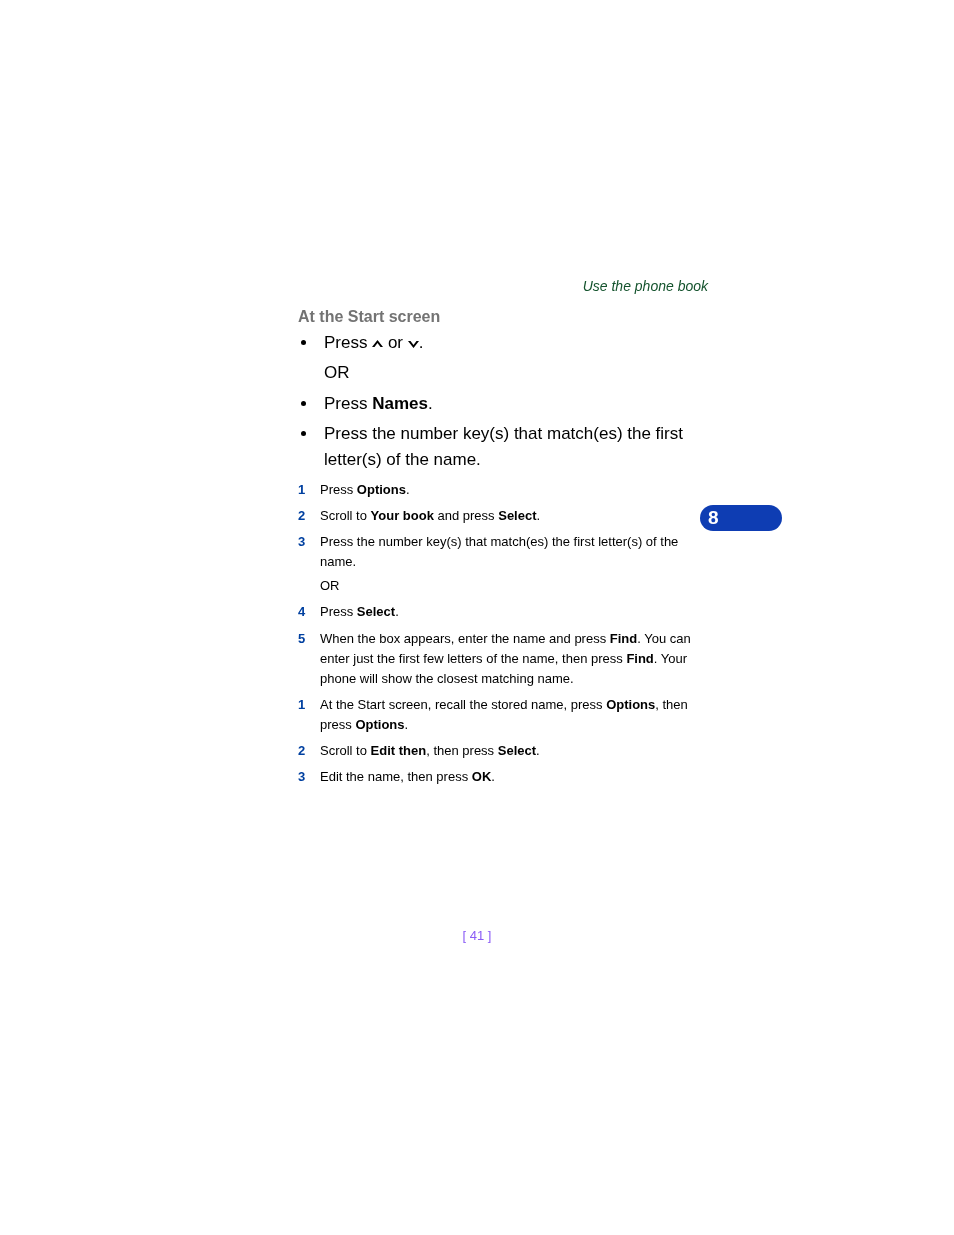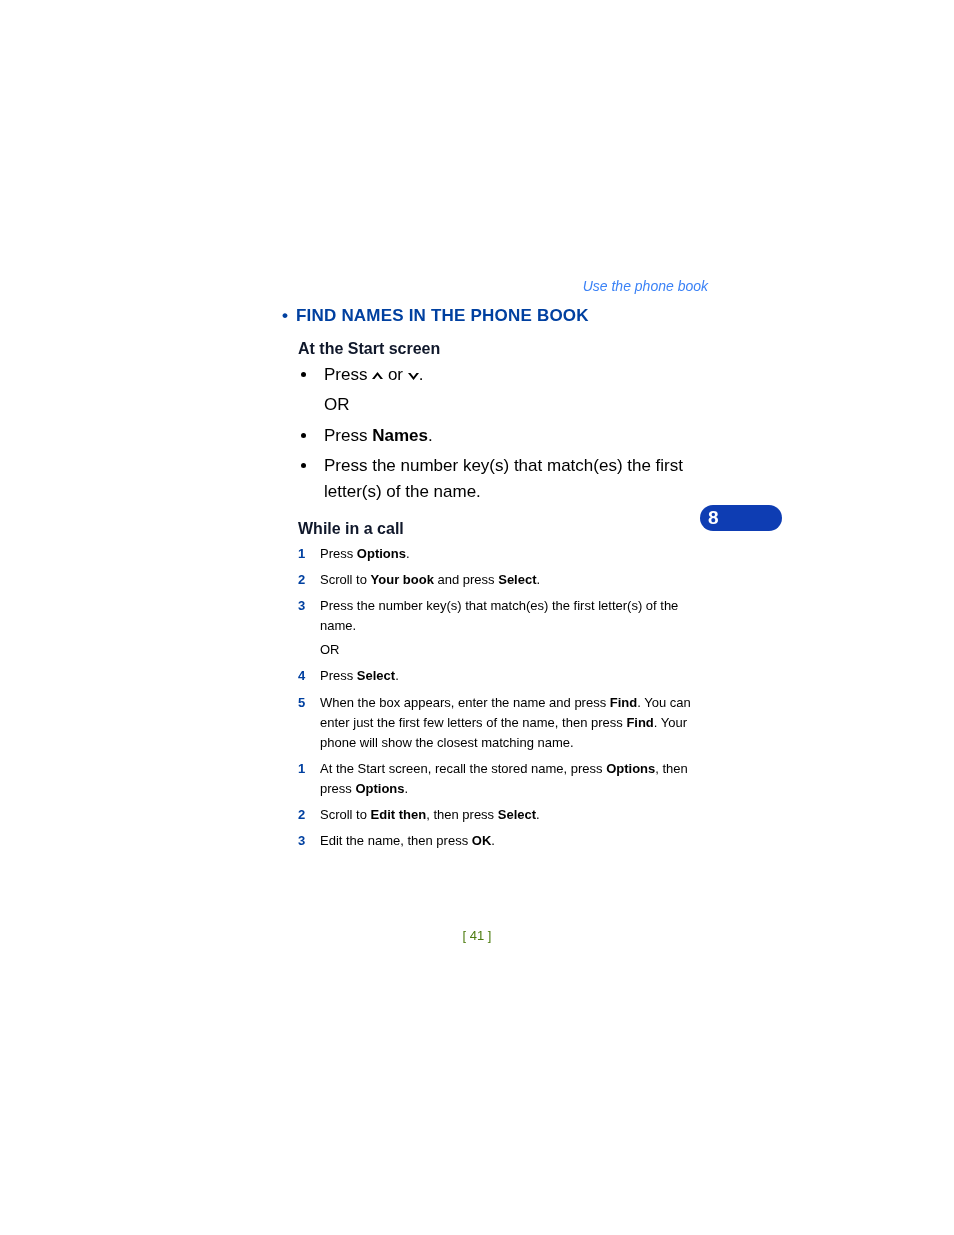--- a/index.html
+++ b/index.html
@@ -18,40 +18,40 @@
     height: 1235px;
   }
   .content {
     position: absolute;
     left: 278px;
     top: 278px;
     width: 430px;
   }
   .running-head {
     font-style: italic;
-    color: #3b82f6;
+    color: #14532d;
     font-size: 14px;
     text-align: right;
     margin-bottom: 10px;
   }
   .bullet-h1 {
     color: #0040a0;
     font-size: 17px;
     font-weight: bold;
     margin: 12px 0 8px 0;
     letter-spacing: 0.2px;
   }
   .bullet-h1 .dot {
     display: inline-block;
     width: 14px;
     text-align: center;
     margin-right: 4px;
   }
   .h2 {
-    color: #0f172a;
+    color: #737373;
     font-size: 16px;
     font-weight: bold;
     margin: 14px 0 4px 20px;
   }
   .ul-list {
     list-style: disc;
     margin: 0 0 0 40px;
     padding: 0;
     font-size: 17px;
     line-height: 1.55;
@@ -99,21 +99,21 @@
     text-align: left;
     padding-left: 8px;
     box-sizing: border-box;
   }
   .page-number {
     position: absolute;
     left: 0;
     right: 0;
     top: 928px;
     text-align: center;
-    color: #4d7c0f;
+    color: #8b5cf6;
     font-size: 13px;
   }
   .arrow {
     display: inline-block;
     vertical-align: middle;
   }
   .arrow svg { display: block; }
 </style>
 </head>
 <body>
@@ -121,42 +121,38 @@
 <div class="page">
 
   <div class="chip">
     <span>8</span>
   </div>
 
   <div class="content">
 
     <div class="running-head">Use the phone book</div>
 
-    <div class="bullet-h1">
-      <span class="dot">•</span><span>FIND NAMES IN THE PHONE BOOK</span>
-    </div>
 
     <div class="h2">At the Start screen</div>
 
     <ul class="ul-list">
       <li>
         <span>Press </span><span class="arrow"><svg width="11" height="8" viewBox="0 0 11 8">
               <path d="M5.5 0 L11 7 L8.5 7 L5.5 3 L2.5 7 L0 7 Z" fill="#000"></path>
             </svg></span><span> or </span><span class="arrow"><svg width="11" height="8" viewBox="0 0 11 8">
               <path d="M5.5 8 L0 1 L2.5 1 L5.5 5 L8.5 1 L11 1 Z" fill="#000"></path>
             </svg></span><span>.</span>
         <span class="sub">OR</span>
       </li>
       <li>
         <span>Press </span><span class="bold">Names</span><span>.</span>
       </li>
       <li>Press the number key(s) that match(es) the first letter(s) of the name.</li>
     </ul>
 
-    <div class="h2">While in a call</div>
 
     <ol class="ol-list">
       <li>
         <span class="num">1</span>
         <span>Press </span><span class="bold">Options</span><span>.</span>
       </li>
       <li>
         <span class="num">2</span>
         <span>Scroll to </span><span class="bold">Your book</span><span> and press </span><span class="bold">Select</span><span>.</span>
       </li>

